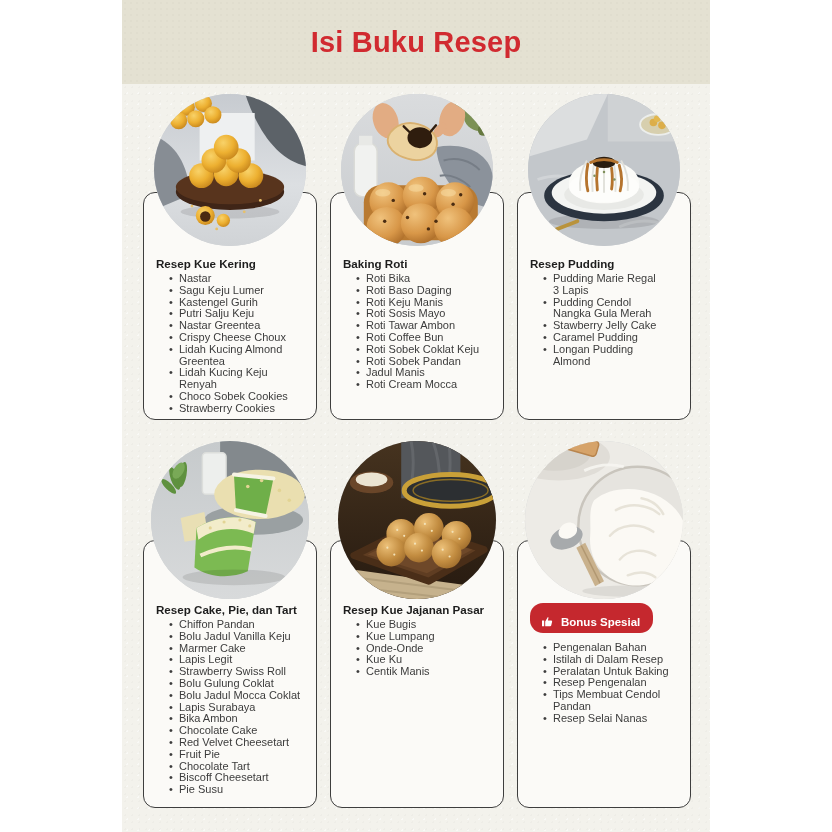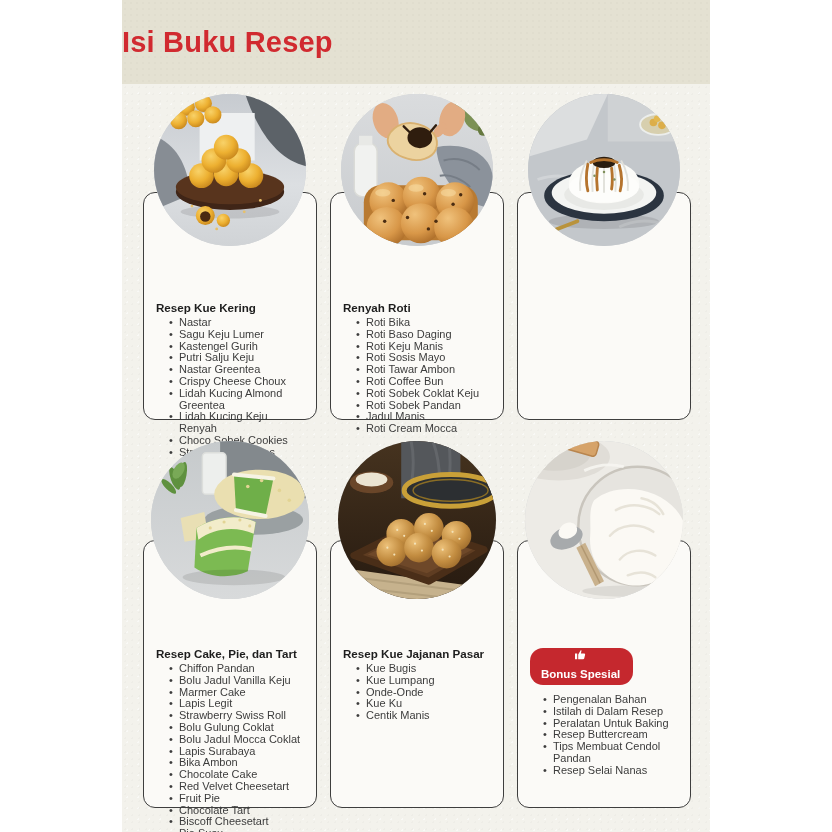--- a/index.html
+++ b/index.html
@@ -12,53 +12,52 @@
     background-color:#f3f2ec;
     background-image:radial-gradient(rgba(0,0,0,.02) 1px,transparent 1px),
                      radial-gradient(rgba(255,255,255,.5) 1px,transparent 1px);
     background-size:7px 7px,11px 11px;
   }
   .band{
     position:absolute;left:0;top:0;width:100%;height:84px;
     background-color:#e4e1d2;
     background-image:radial-gradient(rgba(0,0,0,.02) 1px,transparent 1px);
     background-size:6px 6px;
-    display:flex;align-items:center;justify-content:flex-start;
+    display:flex;align-items:center;justify-content:center;
   }
   .band h1{margin:0;font-size:29px;font-weight:bold;color:#d12a30;letter-spacing:.2px;}
   .card{
     position:absolute;width:174px;box-sizing:border-box;
     background:#fbfaf7;border:1.5px solid #3e3e3e;border-radius:12px;
   }
   .r1{top:192px;height:228px;}
   .r2{top:540px;height:268px;}
   .colA{left:143px;} .colB{left:330px;} .colC{left:517px;}
   .photo{
     position:absolute;left:50%;transform:translateX(-50%);
     border-radius:50%;overflow:hidden;z-index:2;background:#cfd2d5;
   }
   .r1 .photo{width:152px;height:152px;top:-99px;}
   .r2 .photo{width:158px;height:158px;top:-100px;}
   .photo svg{display:block;width:100%;height:100%;}
-  .card-body{position:absolute;left:12px;right:8px;margin-top:44px;}
+  .card-body{position:absolute;left:12px;right:8px;}
   .r1 .card-body{top:64px;}
   .r2 .card-body{top:62px;}
   .card-body h2{margin:0 0 3px 0;font-size:11.6px;font-weight:bold;color:#1d1d1d;}
   ul.recipes{list-style:none;margin:0;padding:0 6px 0 12px;}
   ul.recipes li{
     position:relative;padding-left:11px;font-size:11px;line-height:11.8px;
     color:#3c3c3c;white-space:pre-line;
   }
   ul.recipes li::before{content:"\2022";position:absolute;left:1px;top:0;color:#3c3c3c;}
   .badge{
     display:inline-flex;align-items:center;gap:7px;
     background:#c5282e;color:#ffffff;border-radius:13px;
-    padding:0 13px 5px 11px;font-weight:bold;font-size:11.5px;
+    padding:12px 13px 5px 11px;font-weight:bold;font-size:11.5px;
     margin:0 0 9px 0;
-    flex-direction:column;
   }
   .badge svg{display:block;}
 </style>
 </head>
 <body>
 
 <div class="sheet">
   <div class="band">
     <h1>Isi Buku Resep</h1>
   </div>
@@ -182,21 +181,21 @@
             <circle cx="118" cy="116" r="1.8"></circle>
           <circle cx="70" cy="130" r="1.8"></circle>
             <circle cx="100" cy="134" r="1.8"></circle>
             <circle cx="46" cy="134" r="1.8"></circle>
           <circle cx="126" cy="106" r="1.8"></circle>
             <circle cx="92" cy="142" r="1.8"></circle>
         </g>
       </svg>
     </div>
     <div class="card-body">
-      <h2>Renyah Roti</h2>
+      <h2>Baking Roti</h2>
       <ul class="recipes">
           <li>Roti Bika</li>
           <li>Roti Baso Daging</li>
           <li>Roti Keju Manis</li>
           <li>Roti Sosis Mayo</li>
           <li>Roti Tawar Ambon</li>
           <li>Roti Coffee Bun</li>
           <li>Roti Sobek Coklat Keju</li>
           <li>Roti Sobek Pandan</li>
           <li>Jadul Manis</li>
@@ -238,20 +237,33 @@
           <path d="M66 72c8-4 20-4 28 0"></path>
         </g>
         <g fill="#7f8f5a">
             <circle cx="70" cy="86" r="1.3"></circle>
             <circle cx="91" cy="90" r="1.3"></circle>
             <circle cx="80" cy="82" r="1.3"></circle>
           </g>
         <path d="M18 147l34-13" stroke="#b9933c" stroke-width="4" stroke-linecap="round"></path>
         <ellipse cx="15" cy="149" rx="9" ry="6" transform="rotate(-20 15 149)" fill="#cda23f"></ellipse>
       </svg>
+    </div>
+    <div class="card-body">
+      <h2>Resep Pudding</h2>
+      <ul class="recipes">
+          <li>Pudding Marie Regal
+3 Lapis</li>
+          <li>Pudding Cendol
+Nangka Gula Merah</li>
+          <li>Stawberry Jelly Cake</li>
+          <li>Caramel Pudding</li>
+          <li>Longan Pudding
+Almond</li>
+        </ul>
     </div>
   </section>
 
   <section class="card r2 colB" style="left:208px">
     <div class="photo">
       <svg viewBox="0 0 160 160">
         <defs>
           <radialGradient id="o-ball" cx="35%" cy="30%" r="80%">
             <stop offset="0" stop-color="#ecc078"></stop>
               <stop offset="0.6" stop-color="#c28c40"></stop>
@@ -398,20 +410,20 @@
       <div class="badge">
         <svg width="13" height="13" viewBox="0 0 13 13">
           <path fill="#ffffff" d="M1 5.6h2.2v5.6H1zM4.2 11.2V6.4l2.2-3.7c.3-.5 1-.4 1.1.1l-.6 2.8h3.2c.7 0 1.2.6 1 1.2l-.9 3.6c-.1.5-.6.8-1.1.8H4.2z"></path>
         </svg>
         <span>Bonus Spesial</span>
       </div>
       <ul class="recipes">
           <li>Pengenalan Bahan</li>
           <li>Istilah di Dalam Resep</li>
           <li>Peralatan Untuk Baking</li>
-          <li>Resep Buttercream</li>
+          <li>Resep Pengenalan</li>
           <li>Tips Membuat Cendol
 Pandan</li>
           <li>Resep Selai Nanas</li>
         </ul>
     </div>
   </section>
 </div>
 
 </body></html>

